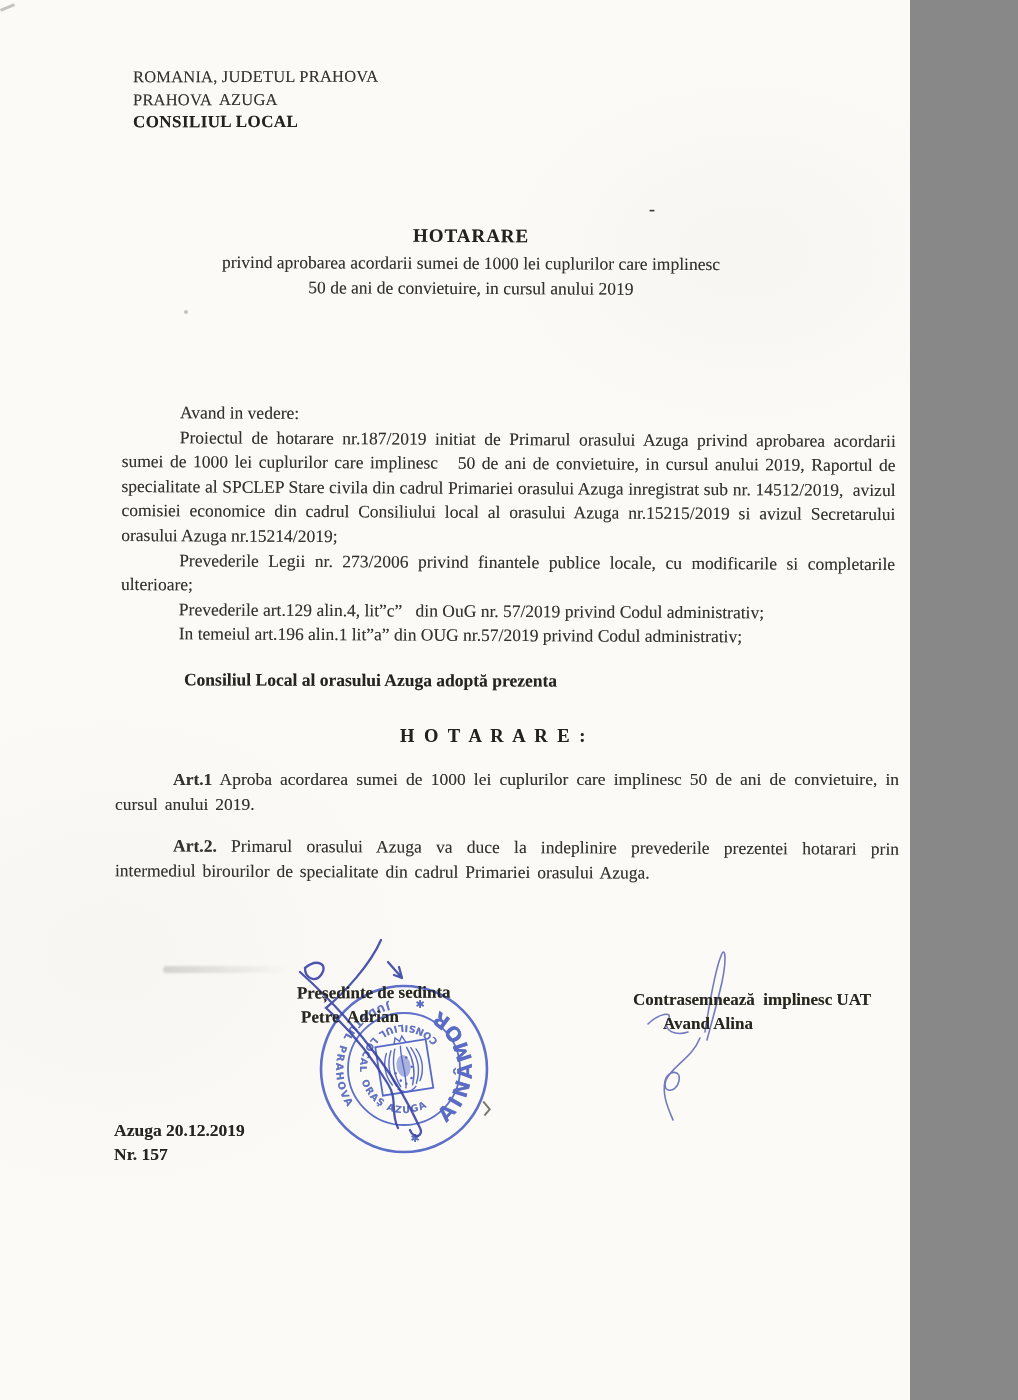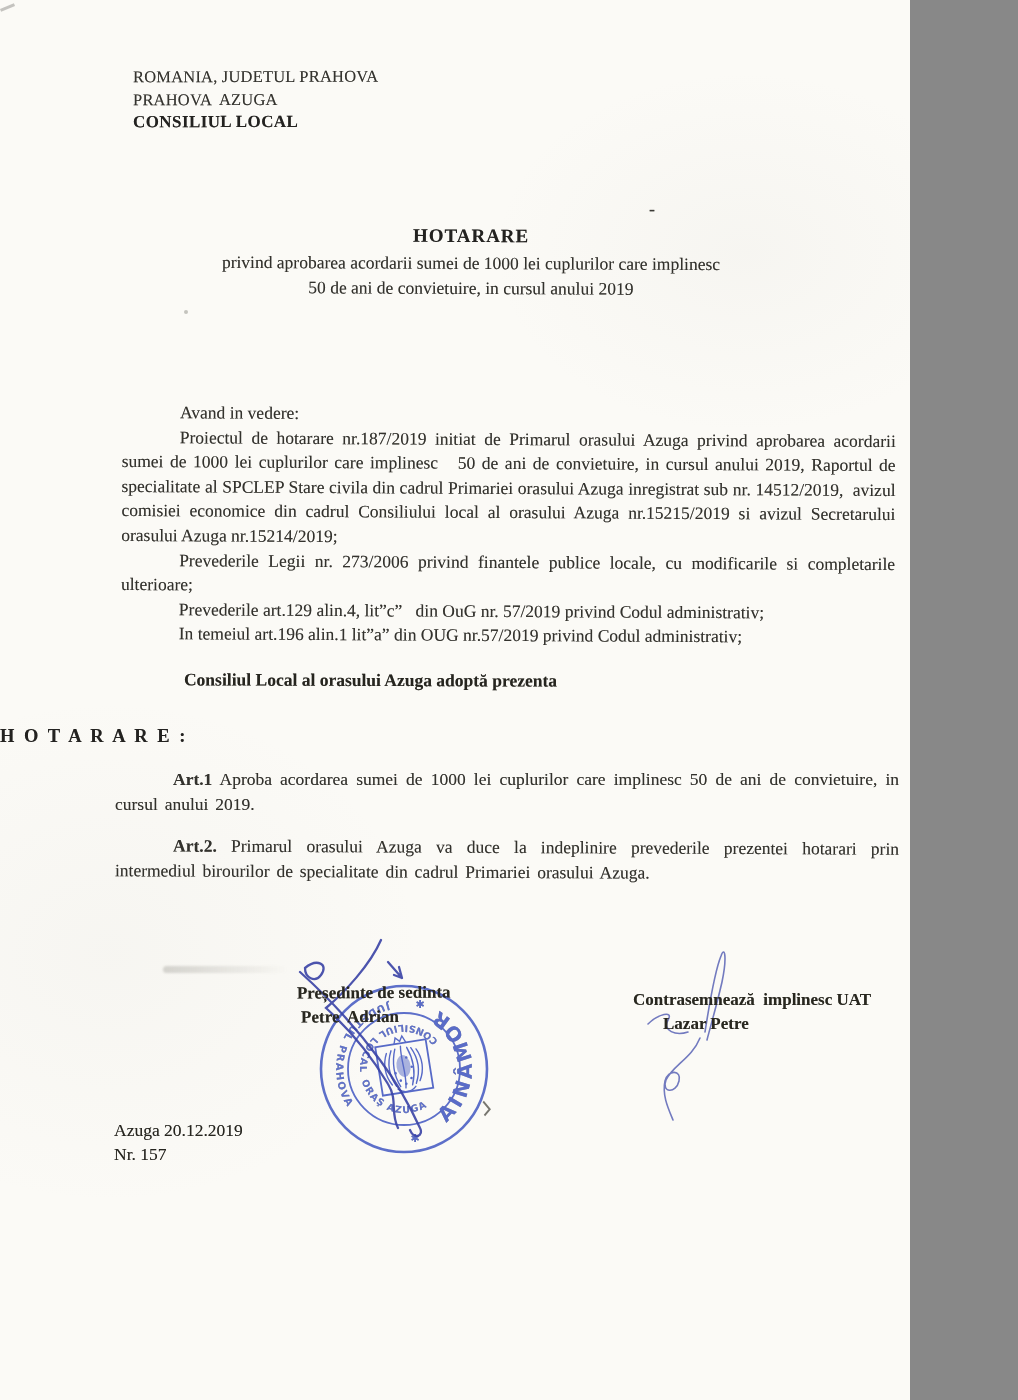--- a/index.html
+++ b/index.html
@@ -22,33 +22,33 @@
 
   .title-block{position:absolute;left:0;top:225px;width:942px;text-align:center;transform:rotate(.25deg)}
   .doc-title{font-size:19px;letter-spacing:1px;color:#232220;margin-bottom:4px}
   .doc-sub{font-size:17.5px;line-height:25px;color:#33322d}
 
   .preamble{position:absolute;left:122px;top:400px;width:774px;transform:rotate(.3deg);transform-origin:0 0}
   .preamble p{margin:0;font-size:17.5px;line-height:24.6px;text-align:justify;text-indent:58px;color:#33322d}
   .preamble p.intro{text-align:left}
 
   .adopt{position:absolute;left:184px;top:652px;font-size:17.5px;color:#26251f;transform:rotate(.2deg)}
-  .decision-heading{position:absolute;left:0;top:726px;width:988px;text-align:left;font-size:18.5px;letter-spacing:2.5px;color:#232220}
+  .decision-heading{position:absolute;left:0;top:726px;width:988px;text-align:center;font-size:18.5px;letter-spacing:2.5px;color:#232220}
 
   .article{position:absolute;left:115px;width:784px;margin:0;font-size:17.5px;line-height:24.6px;text-align:justify;text-indent:58px;word-spacing:2.5px;color:#33322d}
   #art1{top:767px}
   #art2{top:835px;transform:rotate(.25deg)}
 
   .sig{position:absolute;font-size:17px;line-height:23.5px;font-weight:bold;color:#28271f}
   #sig-president{left:297px;top:981px;transform:rotate(-.4deg)}
   #sig-president .name{margin-left:4px}
   #sig-secretary{left:633px;top:988px}
   #sig-secretary .name{margin-left:30px}
 
-  .footer{position:absolute;left:114px;top:1119px;font-size:17.5px;line-height:23.5px;font-weight:normal;color:#26251f}
+  .footer{position:absolute;left:114px;top:1119px;font-size:17.5px;line-height:23.5px;font-weight:bold;color:#26251f}
 
   svg.stamp{position:absolute;left:311px;top:976px;opacity:.92}
   svg.sig-ink{position:absolute;pointer-events:none}
   #ink-left{left:250px;top:930px}
   #ink-right{left:628px;top:934px}
 
   
   .v-streak{position:absolute;left:982px;top:0;width:2px;height:1400px;background:rgba(165,162,156,.22)}
   .smudge-br{position:absolute;left:946px;top:1331px;width:26px;height:18px;border-radius:50%;
     background:radial-gradient(ellipse at 45% 55%, rgba(125,96,58,.65), rgba(155,125,82,.25) 55%, rgba(155,125,82,0) 75%);}
@@ -158,21 +158,21 @@
     </g>
   </svg>
 
   <div class="sig" id="sig-president">
     <div>Președinte de sedinta</div>
     <div class="name pw">Petre  Adrian</div>
   </div>
 
   <div class="sig" id="sig-secretary">
     <div class="pw">Contrasemnează  implinesc UAT</div>
-    <div class="name">Lazar Petre</div>
+    <div class="name">Avand Alina</div>
   </div>
 
   <div class="footer">
     <div>Azuga 20.12.2019</div>
     <div>Nr. 157</div>
   </div>
 
   <div class="v-streak"></div>
   <div class="smudge-br"></div>
   <div class="tick-tr"></div>

